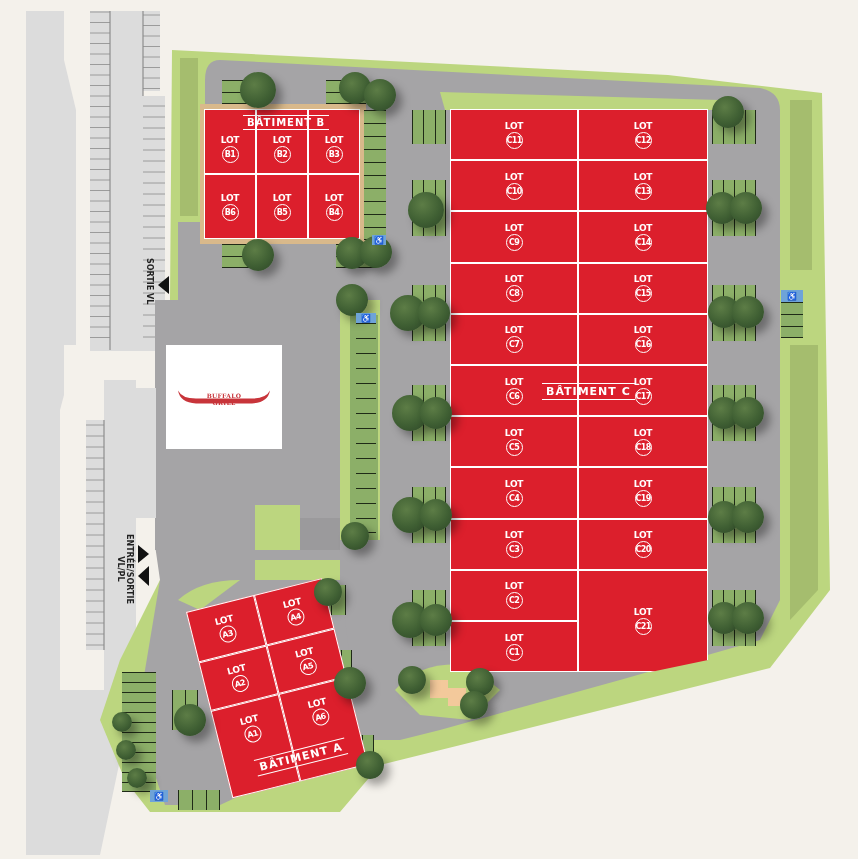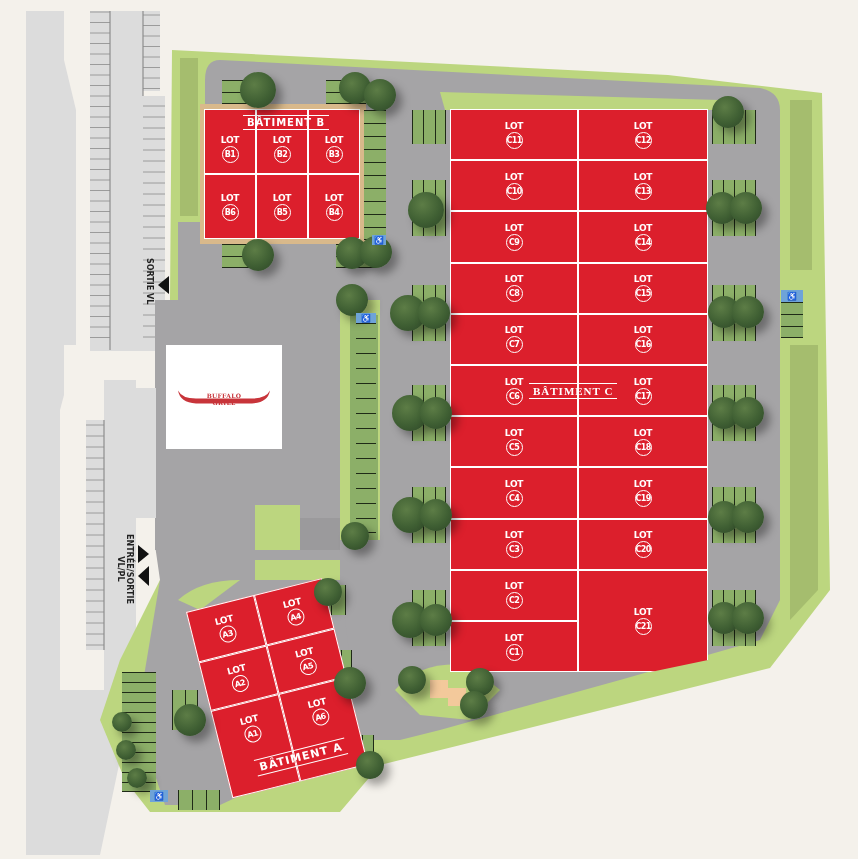--- a/index.html
+++ b/index.html
@@ -470,21 +470,21 @@
       </div>
       <div class="lot" style="left: 128px; top: 409.6px; width: 130px; height: 51.2px;">
         <span class="lbl">LOT</span>
         <span class="num">C20</span>
       </div>
       <div class="lot" style="left: 128px; top: 460.8px; width: 130px; height: 102.4px; clip-path: polygon(0px 0px, 100% 0px, 100% 88%, 55% 100%, 0px 100%);">
         <span class="lbl">LOT</span>
         <span class="num">C21</span>
       </div>
     </div>
-  <div class="bld-title" style="left:79px;top:274px;font-family:Liberation Serif, serif;">BÂTIMENT C</div>
+  <div class="bld-title" style="left:92px;top:274px;">BÂTIMENT C</div>
 </div>
 
 <div style="position:absolute;left:186px;top:612px;width:140px;height:192px;transform:rotate(-14deg);transform-origin:0 0;background:#fff;">
   <div class="lot" style="left:0;top:0;width:70px;height:52px;">
       <span class="lbl">LOT</span>
       <span class="num">A3</span>
     </div>
   <div class="lot" style="left:70px;top:0;width:70px;height:52px;">
       <span class="lbl">LOT</span>
       <span class="num">A4</span>

